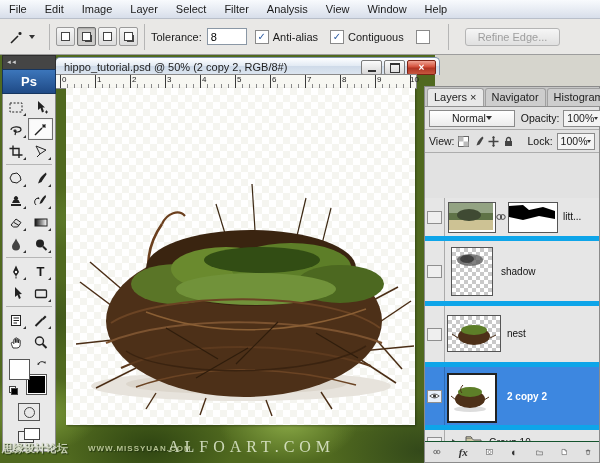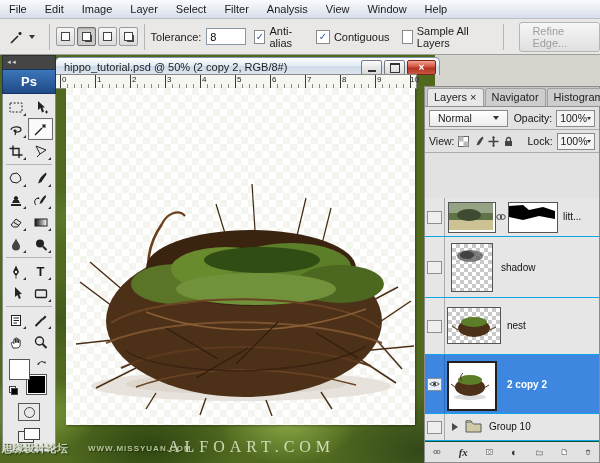--- a/index.html
+++ b/index.html
@@ -108,27 +108,27 @@
           background-size:14px 14px;box-shadow:1px 1px 2px #00000055;}
   
   .layerspanel{position:absolute;left:424px;top:86px;width:176px;height:377px;background:#e2e2e2;
                border:1px solid #8b8b8b;box-sizing:border-box;z-index:25;font-size:10.5px;}
   .ptabs{height:19px;background:#c6c6c6;border-bottom:1px solid #8f8f8f;display:flex;align-items:flex-end;padding-left:2px;}
   .ptab{padding:2px 6px 3px;margin-right:1px;font-size:11px;color:#222;background:#cdcdcd;
         border:1px solid #a0a0a0;border-bottom:none;border-radius:3px 3px 0 0;white-space:nowrap;}
   .ptab.active{background:#e8e8e8;}
   .prow{height:22px;display:flex;align-items:center;border-bottom:1px solid #adadad;padding:0 4px;}
   .blendbox{width:84px;height:15px;border:1px solid #8a8a8a;background:linear-gradient(#fff,#ececec);
-            display:flex;align-items:center;padding:0 8px;justify-content:space-between;}
+            display:flex;align-items:center;padding:0 22px;justify-content:space-between;}
   .valbox{width:36px;height:15px;border:1px solid #8a8a8a;background:#f4f4f4;display:flex;
           align-items:center;justify-content:space-between;padding:0 3px;}
   .plabel{margin:0 4px 0 6px;color:#111;}
   .lockicons{display:flex;gap:4px;align-items:center;margin-left:3px;}
   .llist{position:absolute;left:0;top:111px;right:0;bottom:20px;background:#e6e6e6;overflow:hidden;}
-  .lrow{position:relative;border-bottom:1px solid #0ea5e9;background:#e6e6e6;}
+  .lrow{position:relative;border-bottom:5px solid #0ea5e9;background:#e6e6e6;}
   .lrow.selected{background:#3d87e0;}
   .eyebox{position:absolute;left:0;top:0;bottom:0;width:19px;border-right:1px solid #ababab;
           display:flex;align-items:center;justify-content:center;}
   .eyecell{width:13px;height:11px;border:1px solid #8f8f8f;background:#efefef;display:flex;
            align-items:center;justify-content:center;}
   .lrow.selected .eyecell{background:#e8f0fb;}
   .thumb{position:absolute;border:1px solid #555;background:#fff;}
   .checker{background:repeating-conic-gradient(#c9c9c9 0% 25%, #ffffff 0% 50%);background-size:8px 8px;}
   .lname{position:absolute;font-size:10px;color:#111;}
   .lrow.selected .lname{color:#fff;font-weight:bold;}
@@ -193,21 +193,20 @@
     <div class="chk">
       <span class="chkbox">✓</span>
       <span>Anti-alias</span>
     </div>
     <div class="chk">
       <span class="chkbox">✓</span>
       <span>Contiguous</span>
     </div>
     <div class="chk">
       <span class="chkbox"></span>
-      <span>Sample All Layers</span>
     </div>
     <div class="sep"></div>
     <span class="refine-btn">Refine Edge...</span>
   </div>
 
   <div class="workspace">
     <div class="ws-gray"></div>
     <span class="wm-forum">思缘设计论坛</span>
     <span class="wm-site">WWW.MISSYUAN.COM</span>
     <span class="wm-brand">ALFOART.COM</span>

